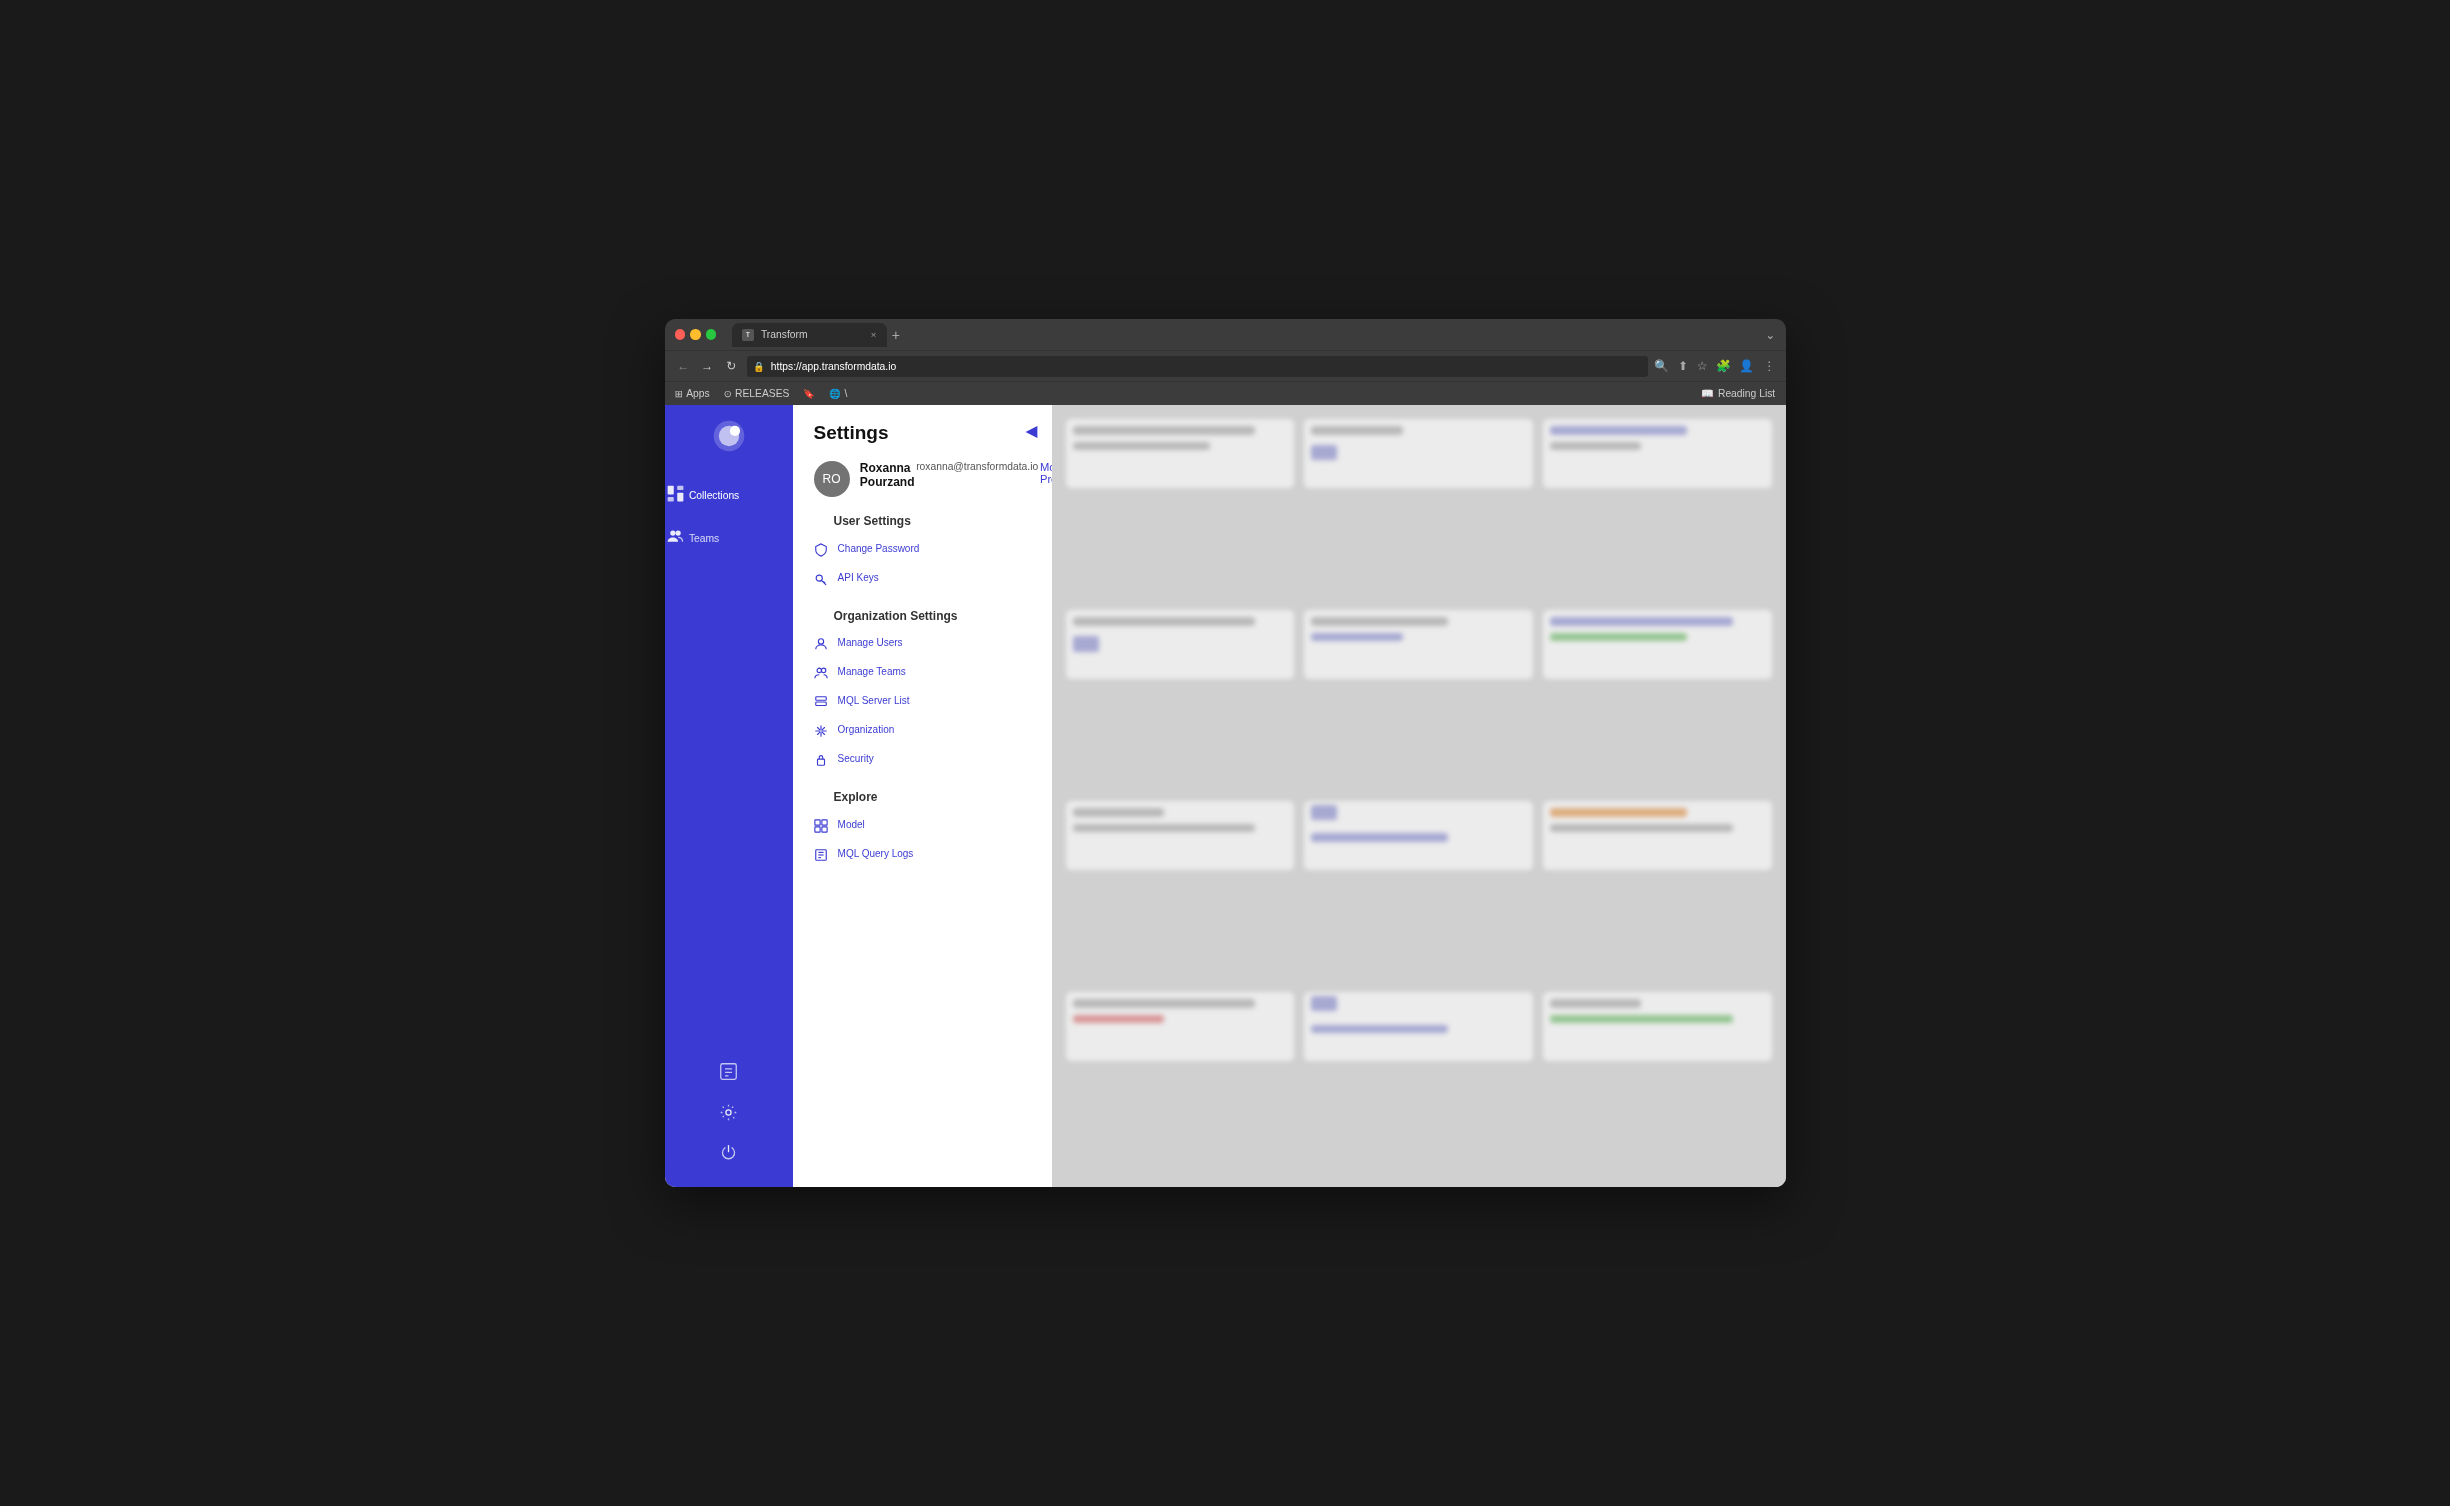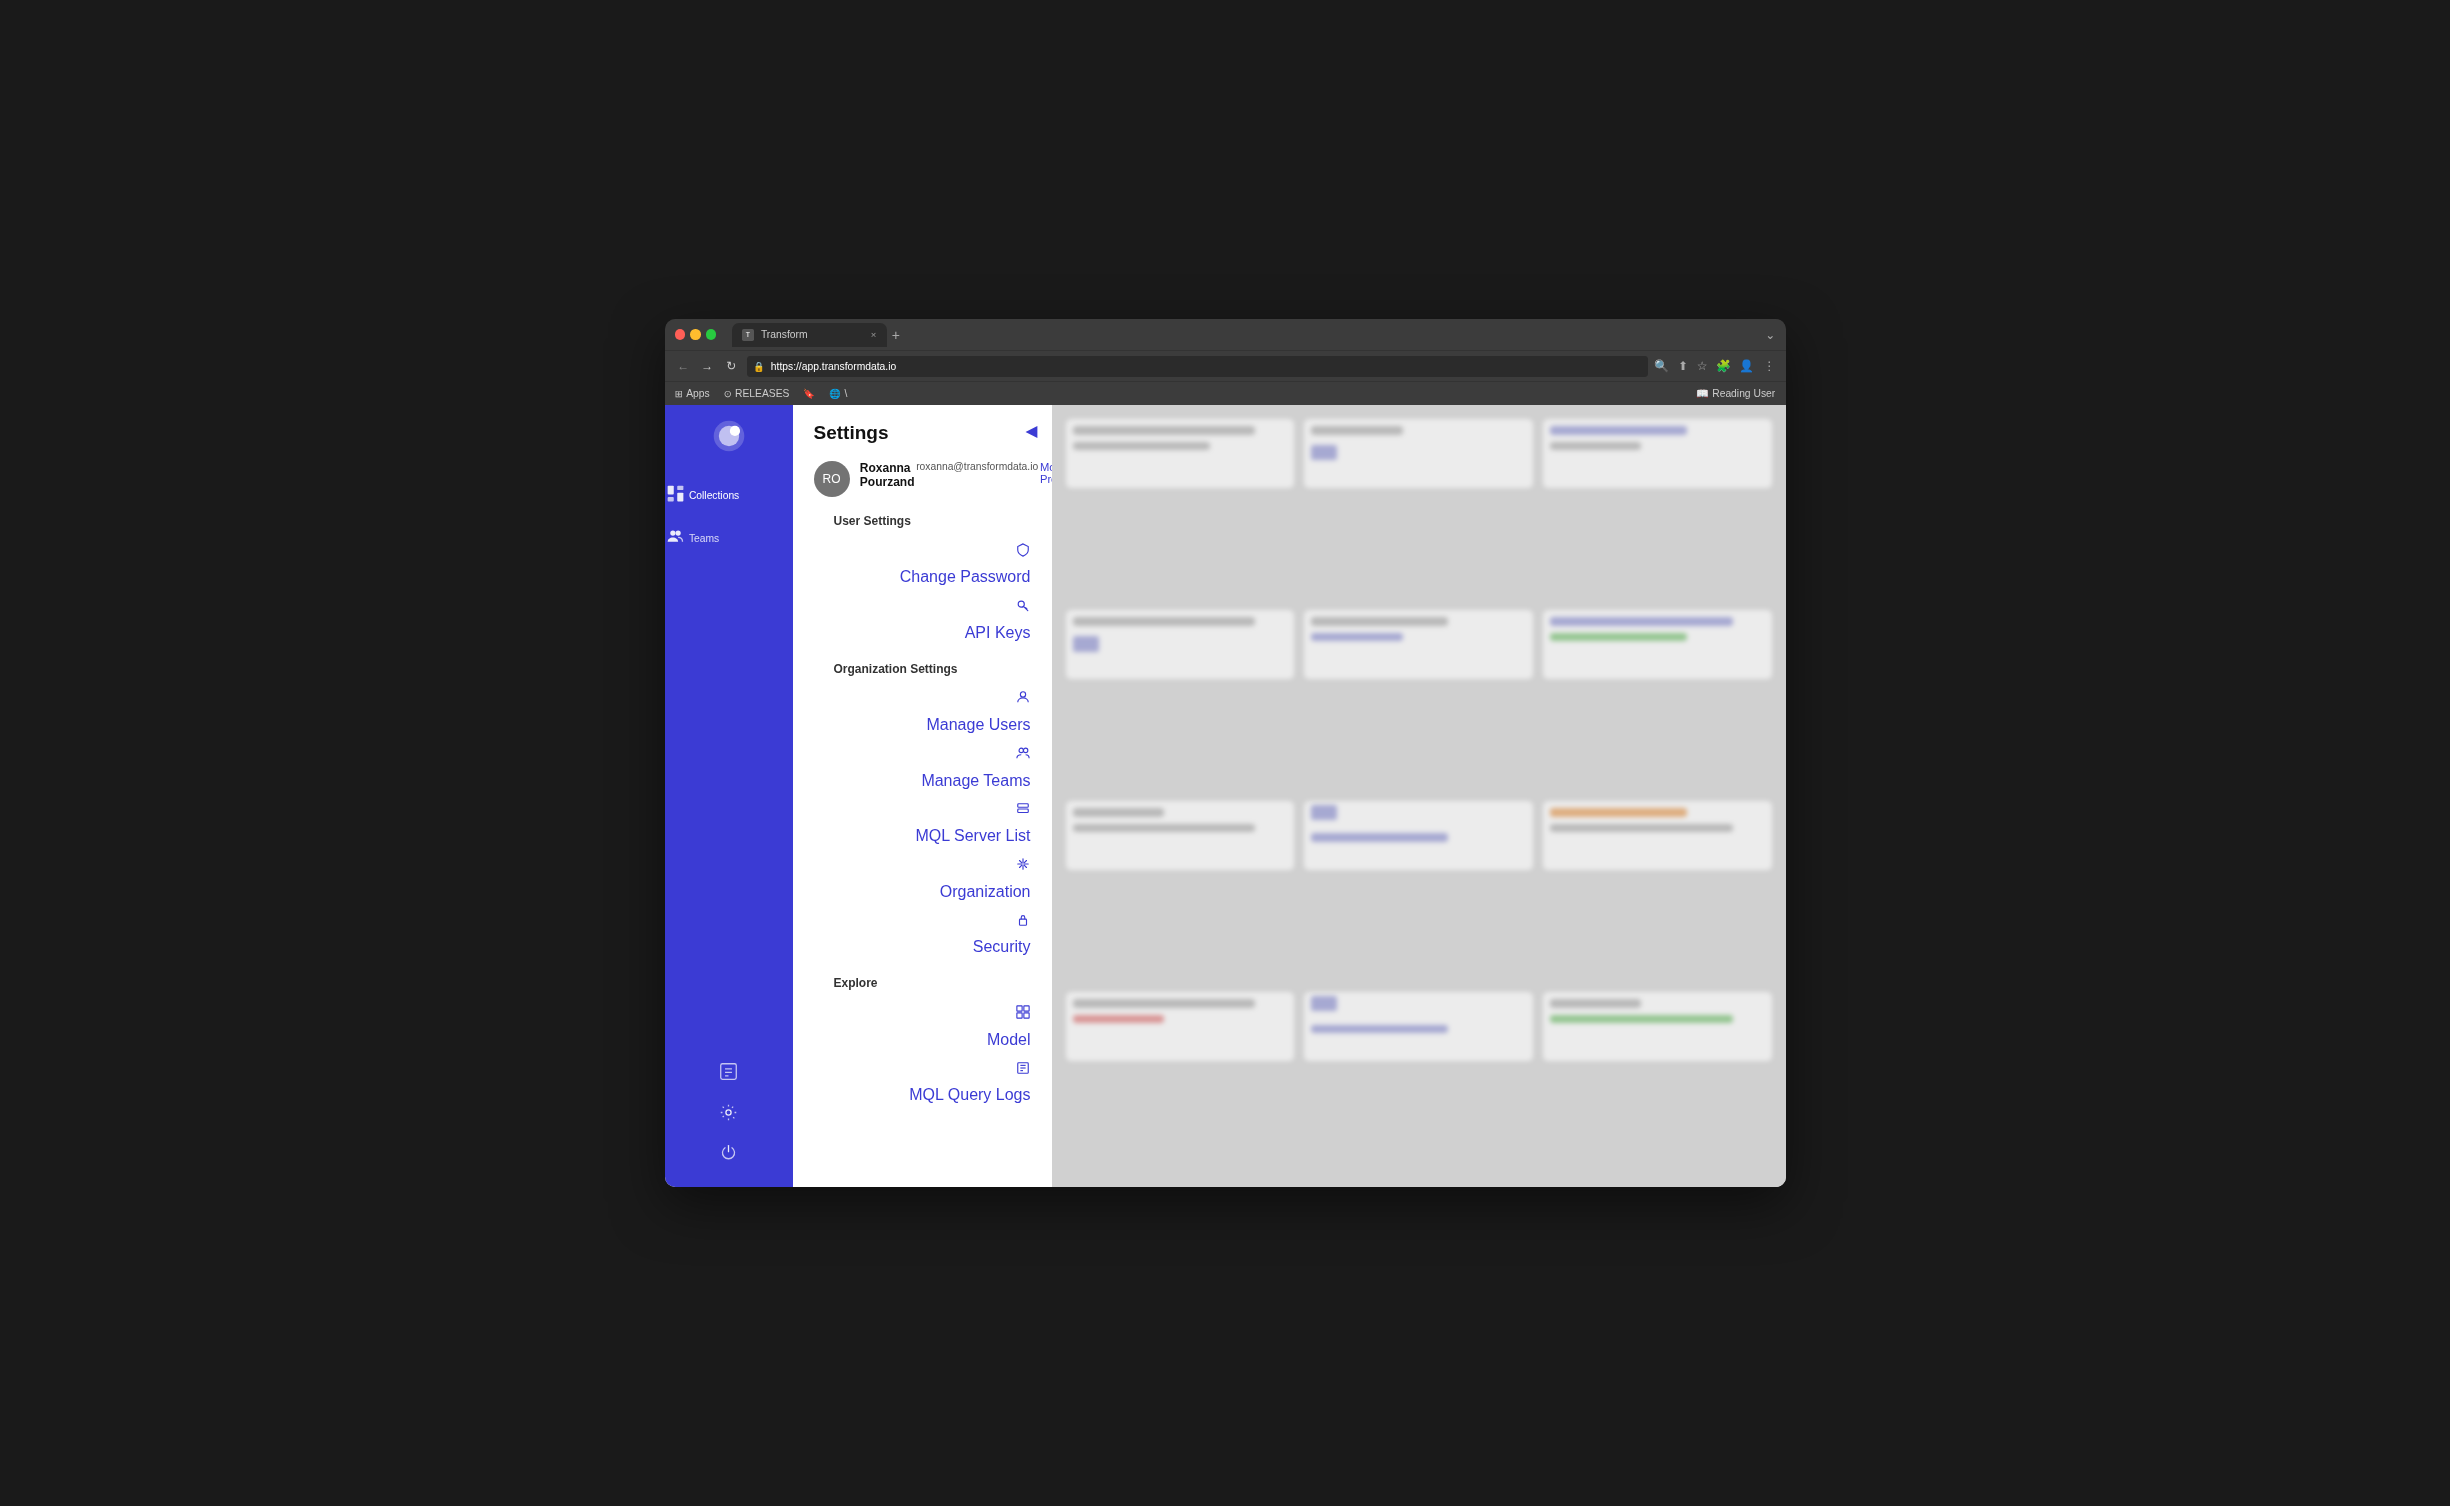--- a/index.html
+++ b/index.html
@@ -268,28 +268,27 @@
     }
     .settings-section-title {
       font-size: 12px;
       font-weight: 600;
       color: #333;
       margin: 14px 0 8.6px 0;
       padding-left: 20px;
     }
     .settings-menu-item {
       display: flex;
-      align-items: flex-end;
+      align-items: flex-start;
       gap: 8.6px;
       padding: 6px 0;
       color: #3b3bd4;
-      font-size: 16px;
+      font-size: 10px;
       cursor: pointer;
       text-decoration: none;
-      flex-direction: column;
     }
     .menu-icon {
       font-size: 13px;
       color: #3b3bd4;
       width: 15.5px;
       text-align: center;
     }
     
     .main-content {
       flex: 1;
@@ -389,21 +388,21 @@
     </div>
     <div class="bookmark-item">
       <span class="bookmark-icon">🔖</span>
     </div>
     <div class="bookmark-item">
       <span class="bookmark-icon">🌐</span>
       <span>\</span>
     </div>
     <div class="reading-list">
       <span>📖</span>
-      <span>Reading User</span>
+      <span>Reading List</span>
     </div>
   </div>
 
   <div class="app-content">
 
     <div class="sidebar">
       <div class="sidebar-logo">
         <svg width="34" height="34" viewBox="0 0 40 40">
           <circle cx="20" cy="20" r="18" fill="white" opacity="0.2"></circle>
           <circle cx="20" cy="20" r="12" fill="white" opacity="0.6"></circle>

